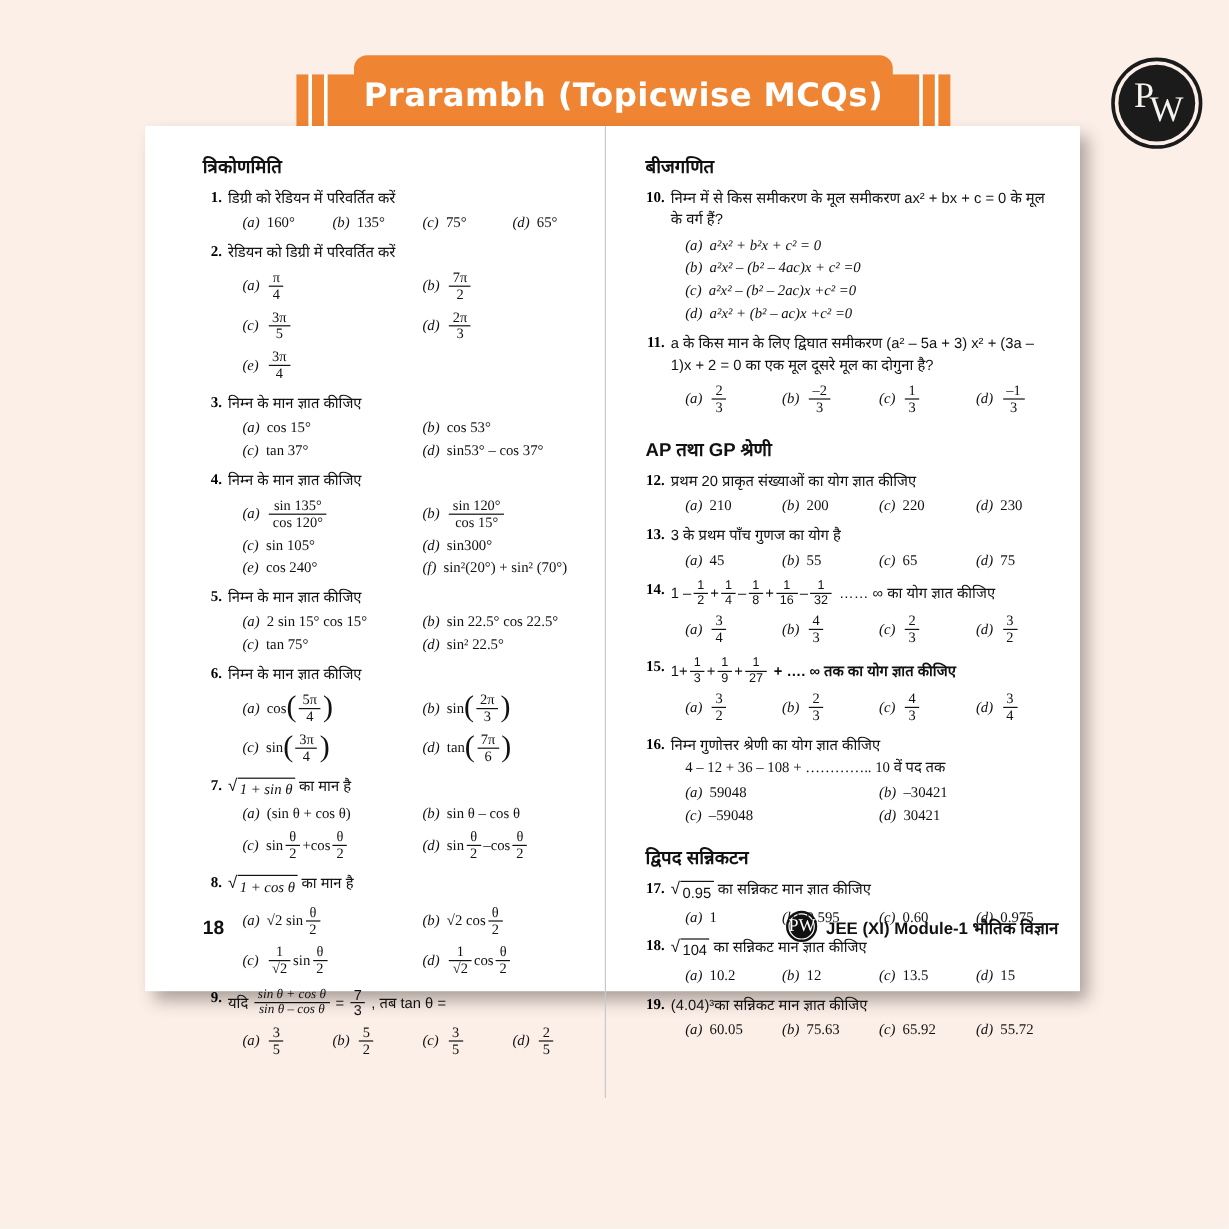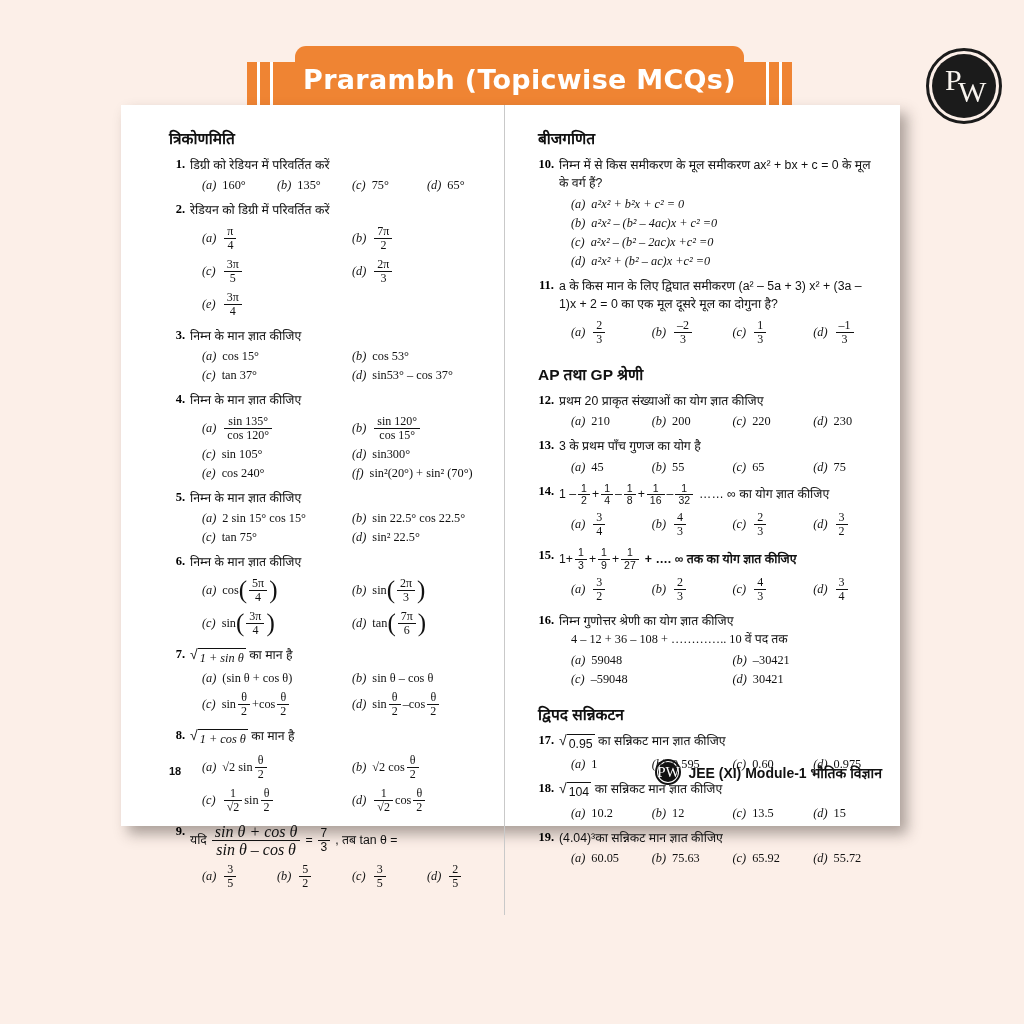--- a/index.html
+++ b/index.html
@@ -174,21 +174,21 @@
   .it { font-style:italic; font-family:"Liberation Serif", serif; }
 
   
   #footer {
     position:absolute; left:0; bottom:0;
     width:779px; height:75px;
   }
   #page-number {
     position:absolute; left:48px; top:14px;
     font-family:"Liberation Sans", sans-serif;
-    font-weight:bold; font-size:11px; color:#111;
+    font-weight:bold; font-size:16px; color:#111;
   }
   #footer-brand {
     position:absolute; right:18px; top:8px;
     display:flex; align-items:center; gap:7px;
   }
   .pw-small { width:26px; height:26px; position:relative; }
   .pw-small .ring2 { position:absolute; inset:0; border-radius:50%; border:2px solid #111; }
   .pw-small .disc2 { position:absolute; inset:3px; border-radius:50%; background:#111;
                      color:#fff; font-family:"Liberation Serif", serif;
                      font-size:15px; display:flex; align-items:center; justify-content:center; }
@@ -539,21 +539,21 @@
               </div>
           </div>
         </div>
       </div>
 
       <div class="q">
         <div class="q-num">9.</div>
         <div class="q-body">
           <div class="q-text" style="display:flex;align-items:center;gap:3px;flex-wrap:wrap;">
             <span>यदि</span>
-            <span class="frac" style="font-size:16px;">
+            <span class="frac" style="font-size:11px;">
                 <span class="num it">sin θ + cos θ</span>
                 <span class="den it">sin θ – cos θ</span>
               </span>
             <span>=</span>
             <span class="frac">
                 <span class="num">7</span>
                 <span class="den">3</span>
               </span>
             <span>, तब tan θ =</span>
           </div>

